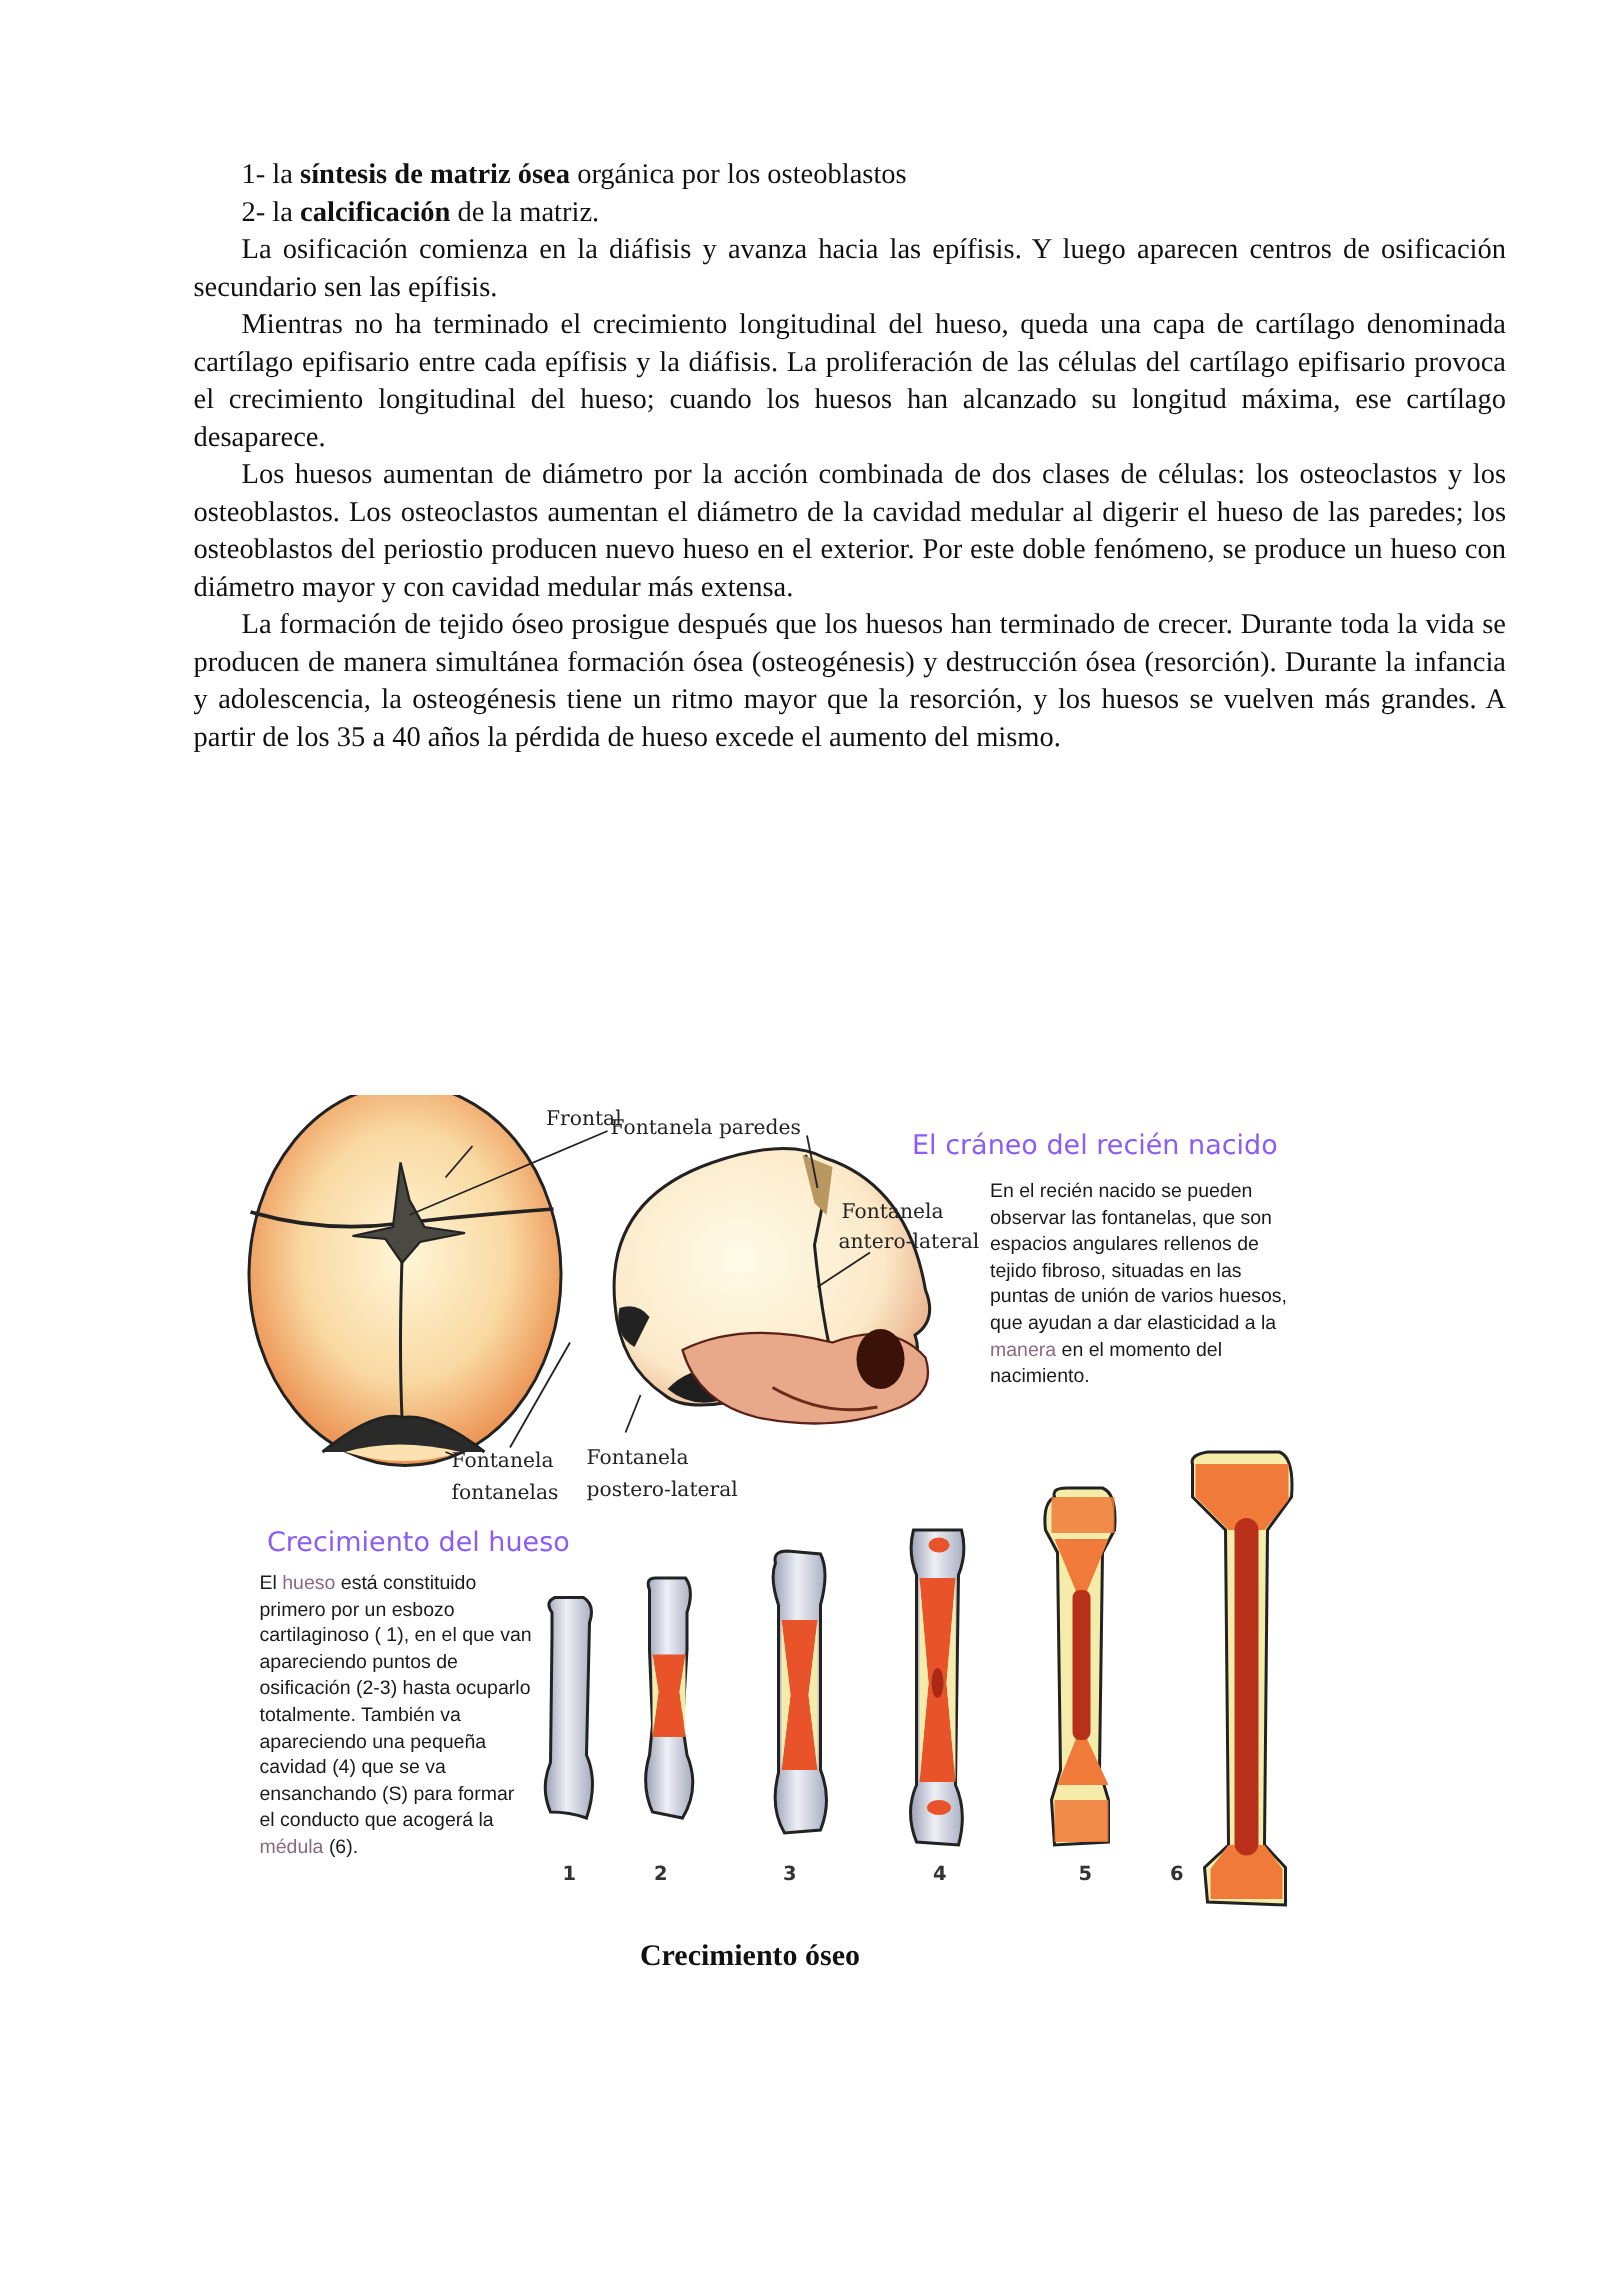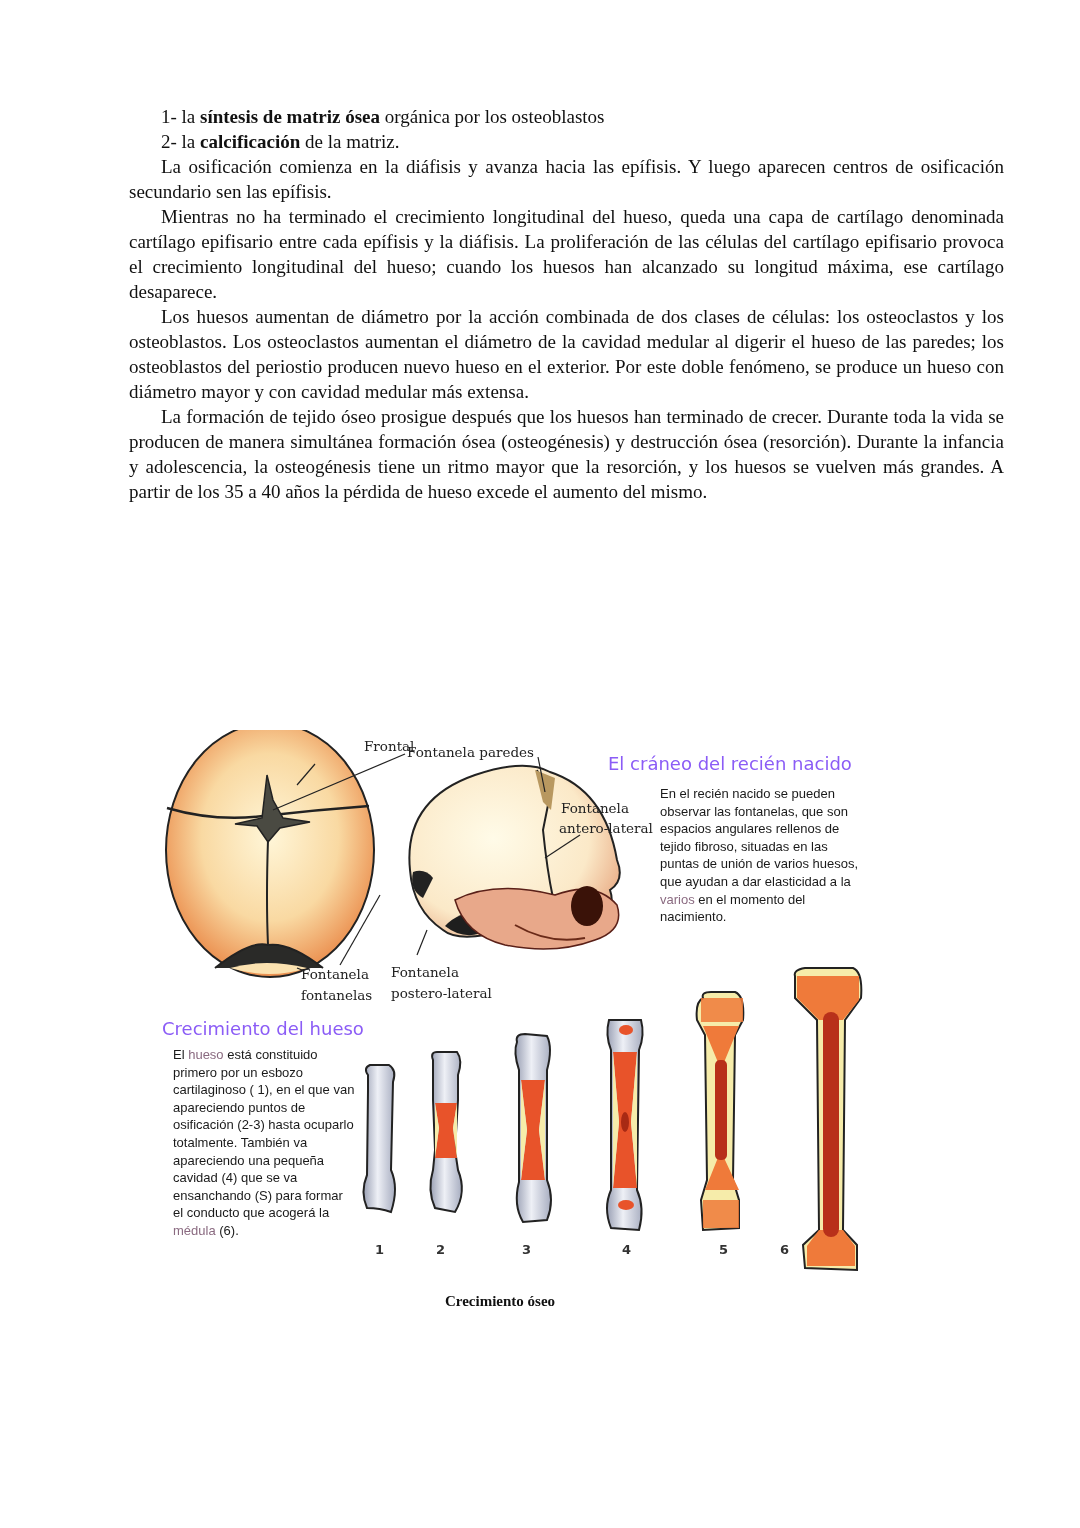--- a/index.html
+++ b/index.html
@@ -13,21 +13,21 @@
   .page-text b { font-weight:bold; }
 
   .figure { position:absolute; left:155px; top:730px; width:720px; height:545px; }
   .lbl { position:absolute; font-family:"DejaVu Serif", serif; font-size:13.5px; color:#222; line-height:19px; white-space:nowrap; }
   .fig-title { position:absolute; font-family:"DejaVu Sans", sans-serif; font-size:18px; color:#8b5cf6; white-space:nowrap; }
   .fig-body { position:absolute; font-family:"Liberation Sans", sans-serif; font-size:13px; line-height:17.6px; color:#1a1a1a; }
   .fig-body .hl { color:#8a6a80; }
   .num { position:absolute; font-family:"DejaVu Sans", sans-serif; font-weight:bold; font-size:13px; color:#333; }
   .caption {
     position:absolute; left:0; width:1000px; top:1293px; text-align:center;
-    font-family:"Liberation Serif", serif; font-weight:bold; font-size:15px; color:#111;
+    font-family:"Liberation Serif", serif; font-weight:bold; font-size:20px; color:#111;
   }
   svg { position:absolute; left:0; top:0; }
 </style>
 </head>
 <body>
 
 <div class="page-text">
   <p class="list"><span>1- la </span><b>síntesis de matriz ósea</b><span> orgánica por los osteoblastos</span></p>
   <p class="list"><span>2- la </span><b>calcificación</b><span> de la matriz.</span></p>
   <p>La osificación comienza en la diáfisis y avanza hacia las epífisis. Y luego aparecen centros de osificación secundario sen las epífisis.</p>
@@ -129,24 +129,24 @@
   <span class="lbl" style="left:252px; top:13px;">Fontanela paredes</span>
   <span class="lbl" style="left:406px; top:69px;">Fontanela</span>
   <span class="lbl" style="left:404px; top:89px;">antero-lateral</span>
   <span class="lbl" style="left:146px; top:235px;">Fontanela</span>
   <span class="lbl" style="left:146px; top:256px;">fontanelas</span>
   <span class="lbl" style="left:236px; top:233px;">Fontanela</span>
   <span class="lbl" style="left:236px; top:254px;">postero-lateral</span>
 
   <span class="fig-title" style="left:453px; top:23px;">El cráneo del recién nacido</span>
   <div class="fig-body" style="left:505px; top:55px; width:205px;">
-    <span>En el recién nacido se pueden observar las fontanelas, que son espacios angulares rellenos de tejido fibroso, situadas en las puntas de unión de varios huesos, que ayudan a dar elasticidad a la </span><span class="hl">varios</span><span> en el momento del nacimiento.</span>
+    <span>En el recién nacido se pueden observar las fontanelas, que son espacios angulares rellenos de tejido fibroso, situadas en las puntas de unión de varios huesos, que ayudan a dar elasticidad a la </span><span class="hl">manera</span><span> en el momento del nacimiento.</span>
   </div>
 
-  <span class="fig-title" style="left:7px; top:288px;text-align:center;">Crecimiento del hueso</span>
+  <span class="fig-title" style="left:23px; top:288px;text-align:center;">Crecimiento del hueso</span>
   <div class="fig-body" style="left:18px; top:316px; width:182px;">
     <span>El </span><span class="hl">hueso</span><span> está constituido primero por un esbozo cartilaginoso ( 1), en el que van apareciendo puntos de osificación (2-3) hasta ocuparlo totalmente. También va apareciendo una pequeña cavidad (4) que se va ensanchando (S) para formar el conducto que acogerá la </span><span class="hl">médula</span><span> (6).</span>
   </div>
 
   <span class="num" style="left:220px; top:512px;">1</span>
   <span class="num" style="left:281px; top:512px;">2</span>
   <span class="num" style="left:367px; top:512px;">3</span>
   <span class="num" style="left:467px; top:512px;">4</span>
   <span class="num" style="left:564px; top:512px;">5</span>
   <span class="num" style="left:625px; top:512px;">6</span>

